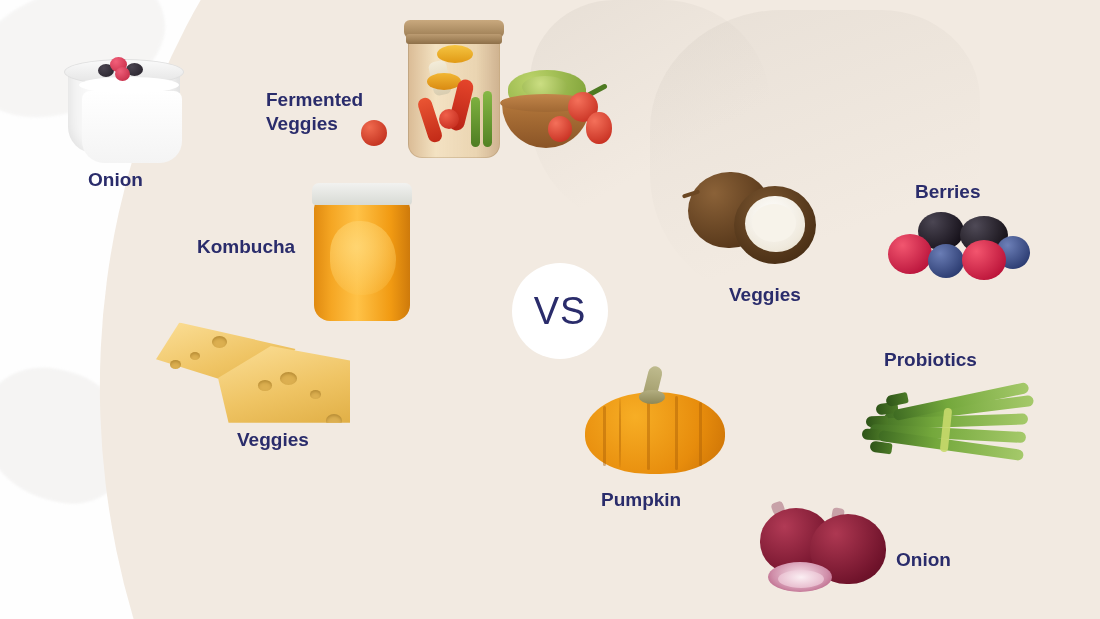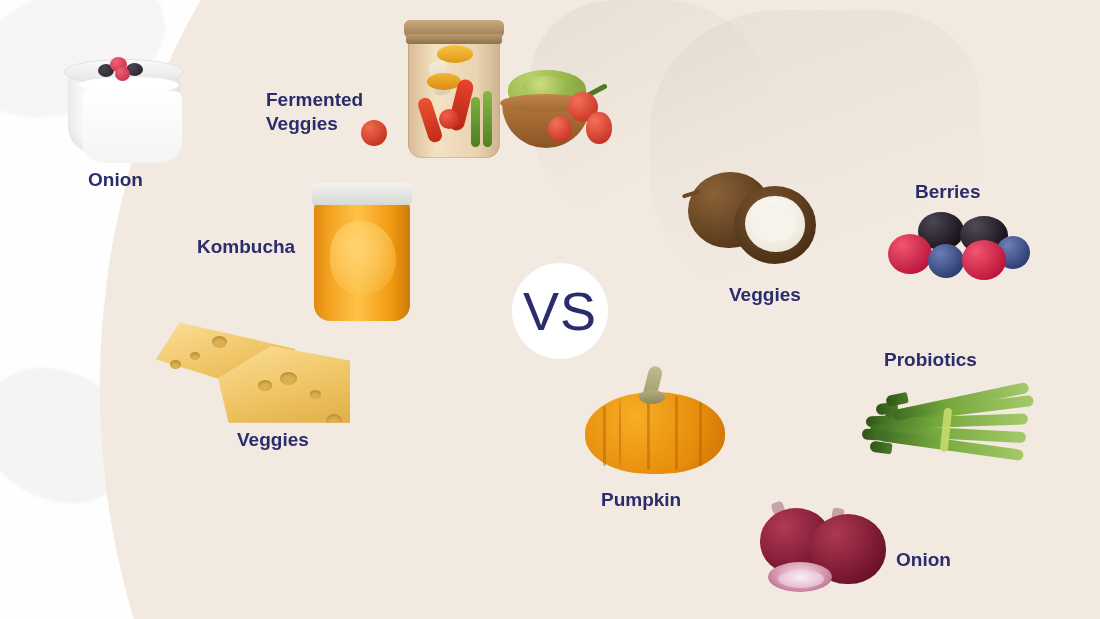--- a/index.html
+++ b/index.html
@@ -54,21 +54,21 @@
 
   
   .vs-badge {
     position:absolute; left:512px; top:263px;
     width:96px; height:96px; border-radius:50%;
     background:#FFFFFF;
     display:flex; align-items:center; justify-content:center;
     z-index:8;
   }
   .vs-badge span {
-    color:#2A2C6B; font-size:54px; font-weight:400; letter-spacing:1px;
+    color:#2A2C6B; font-size:38px; font-weight:400; letter-spacing:1px;
     font-family:"Liberation Sans", sans-serif;
   }
 
   
   .heading {
     position:absolute; z-index:9;
     color:#2A2C6B; font-weight:bold; letter-spacing:-.5px;
   }
   .heading.prebiotics { left:802px; top:50px; font-size:38px; }
   .heading.probiotics { left:192px; top:525px; font-size:32px; }

